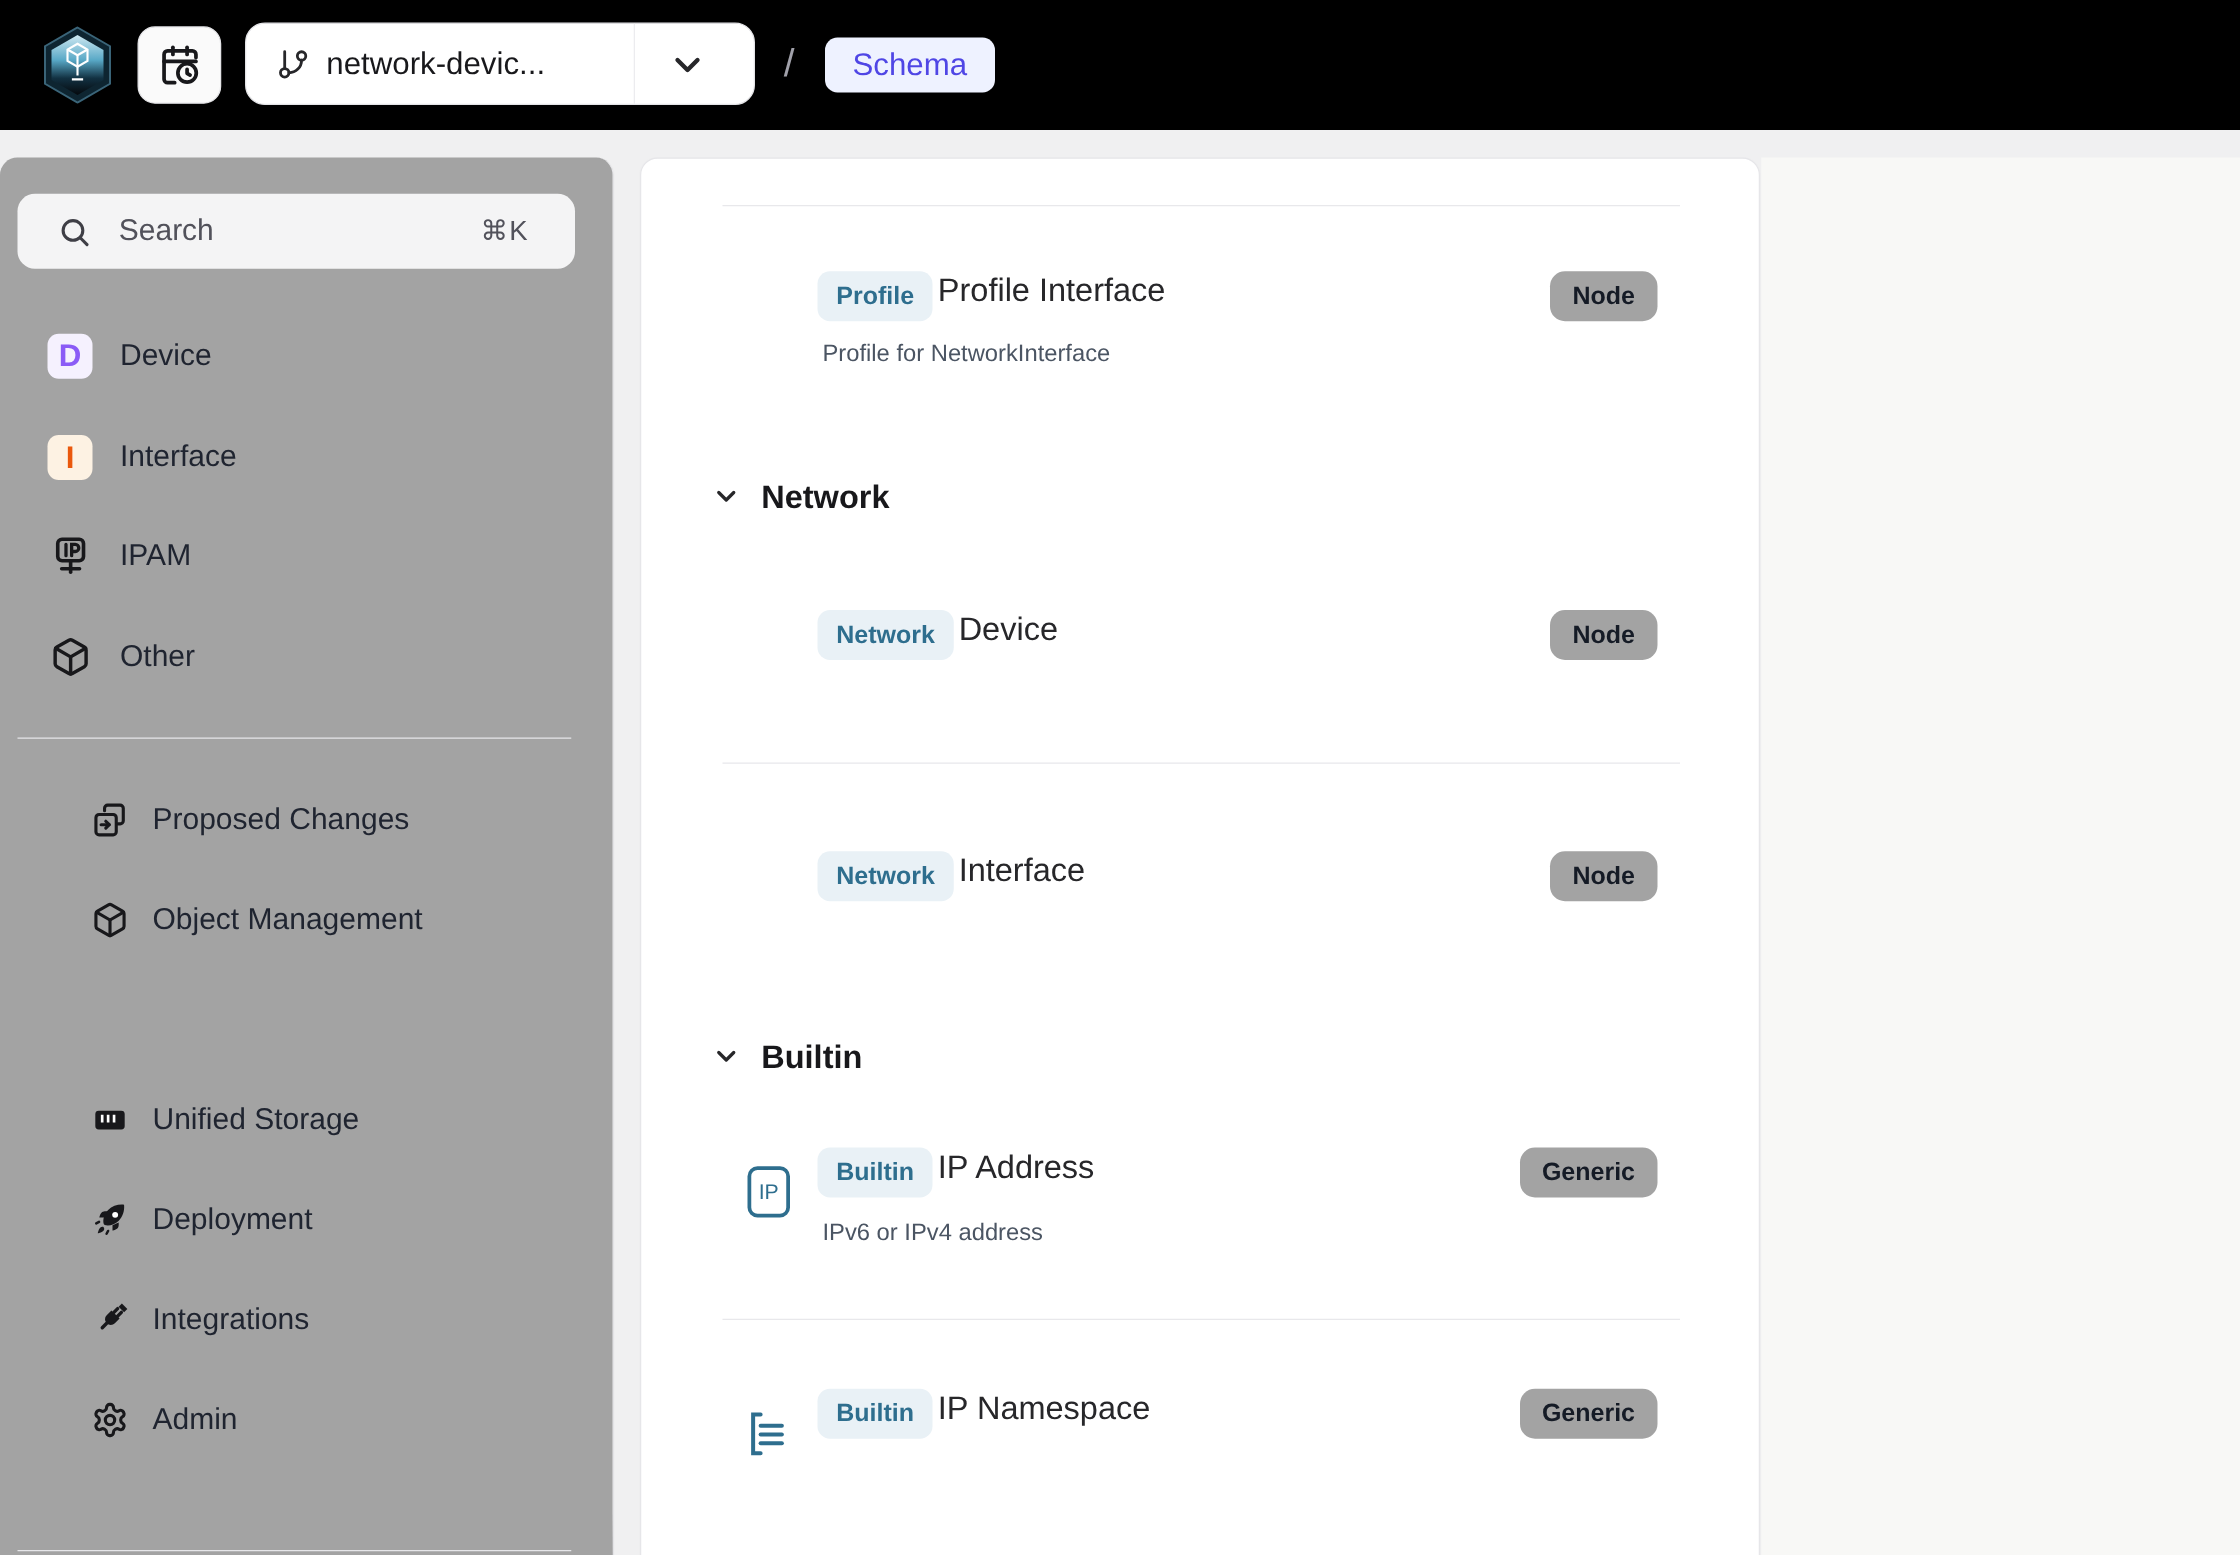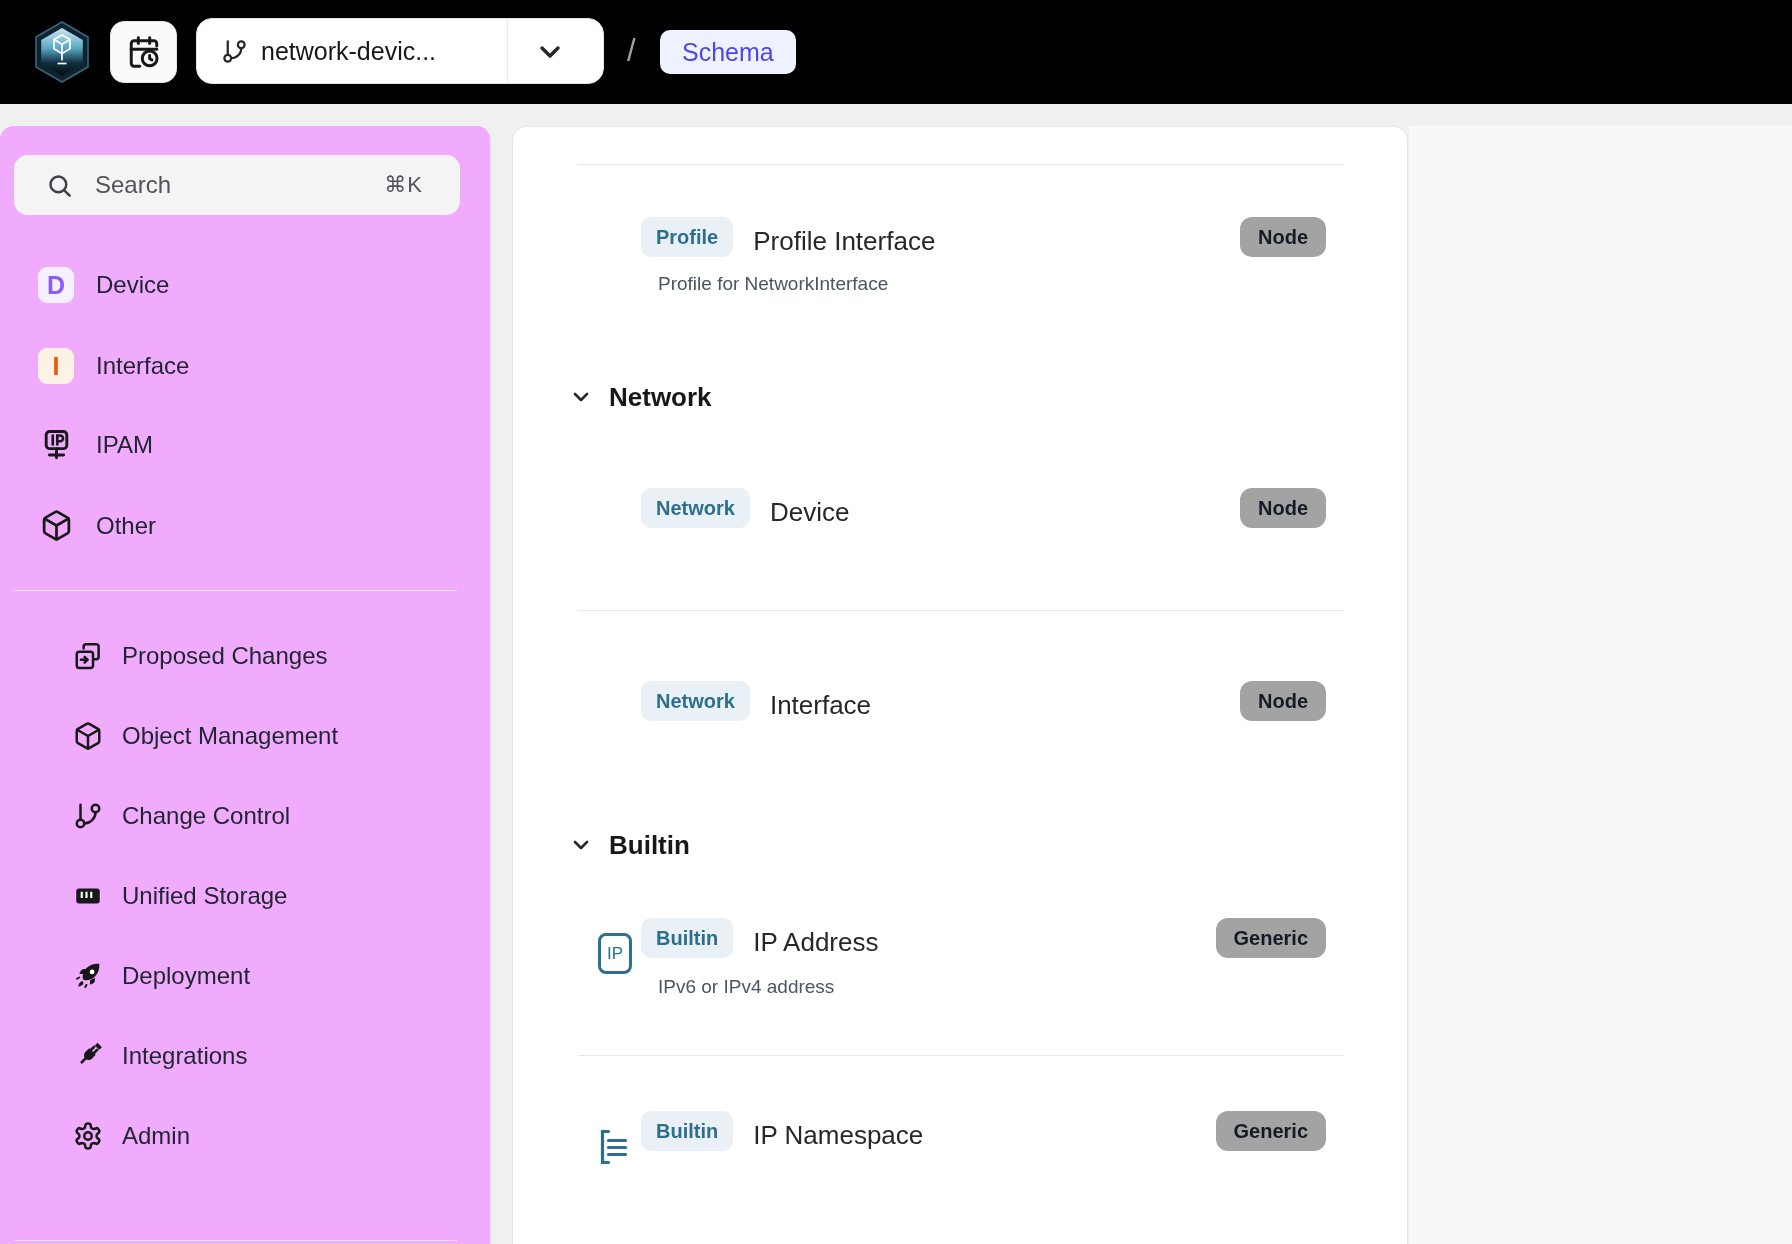--- a/index.html
+++ b/index.html
@@ -16,21 +16,21 @@
               border:1px solid #e4e4e7; border-radius:16px; display:flex; align-items:center; cursor:pointer; }
   .branch-select .bicon { margin-left:24px; width:27px; height:27px; color:#27272a; flex:none; }
   .branch-select .blabel { margin-left:13px; font-size:25px; color:#18181b; white-space:nowrap; overflow:hidden; }
   .branch-select .bsep { position:absolute; left:310px; top:0; width:1px; height:64px; background:#ececef; }
   .branch-select .bchev { position:absolute; left:337px; top:17px; width:32px; height:32px; color:#27272a; }
   .crumb-slash { position:absolute; left:627px; top:33px; font-size:31px; color:#a1a1aa; }
   .schema-pill { position:absolute; left:660px; top:30px; height:44px; padding:0 22px; background:#eef2ff;
               border-radius:10px; display:flex; align-items:center; font-size:25px; color:#4f46e5; cursor:pointer; }
 
   
-  .sidebar { position:absolute; left:0; top:126px; width:491px; height:1118px; background:#f0abfc;
+  .sidebar { position:absolute; left:0; top:126px; width:491px; height:1118px; background:#a3a3a3;
              border-right:1px solid #e6e6e9; border-radius:14px 14px 0 0; box-shadow:0 1px 2px rgba(0,0,0,.03); }
   .search-box { position:absolute; left:14px; top:29px; width:446px; height:60px; background:#f4f4f5;
              border-radius:14px; display:flex; align-items:center; cursor:pointer; }
   .search-box .sicon { margin-left:32px; width:27px; height:27px; color:#3f3f46; flex:none; }
   .search-box .stext { margin-left:22px; font-size:24px; color:#52525b; }
   .search-box .skbd  { margin-left:auto; margin-right:37px; font-size:22px; color:#52525b; letter-spacing:1px; }
 
   .nav1-item { position:absolute; left:0; width:491px; height:56px; cursor:pointer; }
   .nav1-item .tile { position:absolute; left:38px; top:10px; width:36px; height:36px; border-radius:9px;
              display:flex; align-items:center; justify-content:center; font-size:25px; font-weight:700; }
@@ -43,21 +43,21 @@
 
   .nav2-item { position:absolute; left:0; width:491px; height:48px; cursor:pointer;margin-left:40px; }
   .nav2-item .gicon { position:absolute; left:33px; top:9px; width:30px; height:30px; color:#18181b; }
   .nav2-item .nlabel { position:absolute; left:82px; top:50%; transform:translateY(-50%); font-size:24px; color:#1f2430; }
 
   
   .card { position:absolute; left:512px; top:126px; width:896px; height:1160px; background:#ffffff;
           border:1px solid #e6e6e9; border-radius:14px 14px 0 0; box-shadow:0 1px 2px rgba(0,0,0,.03); }
   .card-div { position:absolute; left:65px; width:766px; height:1px; background:#e8e8eb; }
 
-  .row { position:absolute; left:128px; height:40px; display:flex; align-items:flex-end; gap:20px; cursor:pointer; }
+  .row { position:absolute; left:141px; height:40px; display:flex; align-items:flex-start; gap:4px; cursor:pointer; }
   .badge-teal { height:40px; padding:0 15px; background:#e9f1f6; color:#2e6e8e; border-radius:10px;
           font-size:20px; font-weight:700; display:flex; align-items:center; }
   .row-title { font-size:26px; color:#27272a; white-space:nowrap; }
   .badge-kind { position:absolute; right:81px; height:40px; padding:0 18px; background:#a3a3a3; color:#151b26;
           border-radius:12px; font-size:20px; font-weight:700; display:flex; align-items:center; }
   .row-sub { position:absolute; left:145px; font-size:19px; color:#4b5563; white-space:nowrap; }
 
   .section-hdr { position:absolute; left:56px; height:40px; display:flex; align-items:center; gap:16px; cursor:pointer; }
   .section-hdr .schev { width:24px; height:24px; color:#27272a; flex:none; }
   .section-hdr .slabel { font-size:26px; font-weight:700; color:#18181b; }
@@ -178,29 +178,20 @@
       <span class="nlabel">Proposed Changes</span>
     </div>
     <div class="nav2-item" style="top:586px">
       <svg class="gicon" viewBox="0 0 24 24" fill="none" stroke="currentColor" stroke-width="2" stroke-linecap="round" stroke-linejoin="round">
         <path d="M21 8a2 2 0 0 0-1-1.73l-7-4a2 2 0 0 0-2 0l-7 4A2 2 0 0 0 3 8v8a2 2 0 0 0 1 1.73l7 4a2 2 0 0 0 2 0l7-4A2 2 0 0 0 21 16Z"></path>
         <path d="m3.3 7 8.7 5 8.7-5"></path>
           <path d="M12 22V12"></path>
       </svg>
       <span class="nlabel">Object Management</span>
     </div>
-    <div class="nav2-item" style="top:666px">
-      <svg class="gicon" viewBox="0 0 24 24" fill="none" stroke="currentColor" stroke-width="2" stroke-linecap="round" stroke-linejoin="round">
-        <line x1="6" x2="6" y1="3" y2="15"></line>
-          <circle cx="18" cy="6" r="3"></circle>
-          <circle cx="6" cy="18" r="3"></circle>
-        <path d="M18 9a9 9 0 0 1-9 9"></path>
-      </svg>
-      <span class="nlabel">Change Control</span>
-    </div>
     <div class="nav2-item" style="top:746px">
       <svg class="gicon" viewBox="0 0 24 24">
         <rect x="2.6" y="6" width="18.8" height="12" rx="2.2" fill="currentColor"></rect>
         <line x1="7" y1="8.6" x2="7" y2="13.6" stroke="#ffffff" stroke-width="1.7"></line>
         <line x1="10.8" y1="8.6" x2="10.8" y2="13.6" stroke="#ffffff" stroke-width="1.7"></line>
         <line x1="14.6" y1="8.6" x2="14.6" y2="13.6" stroke="#ffffff" stroke-width="1.7"></line>
       </svg>
       <span class="nlabel">Unified Storage</span>
     </div>
     <div class="nav2-item" style="top:826px">

